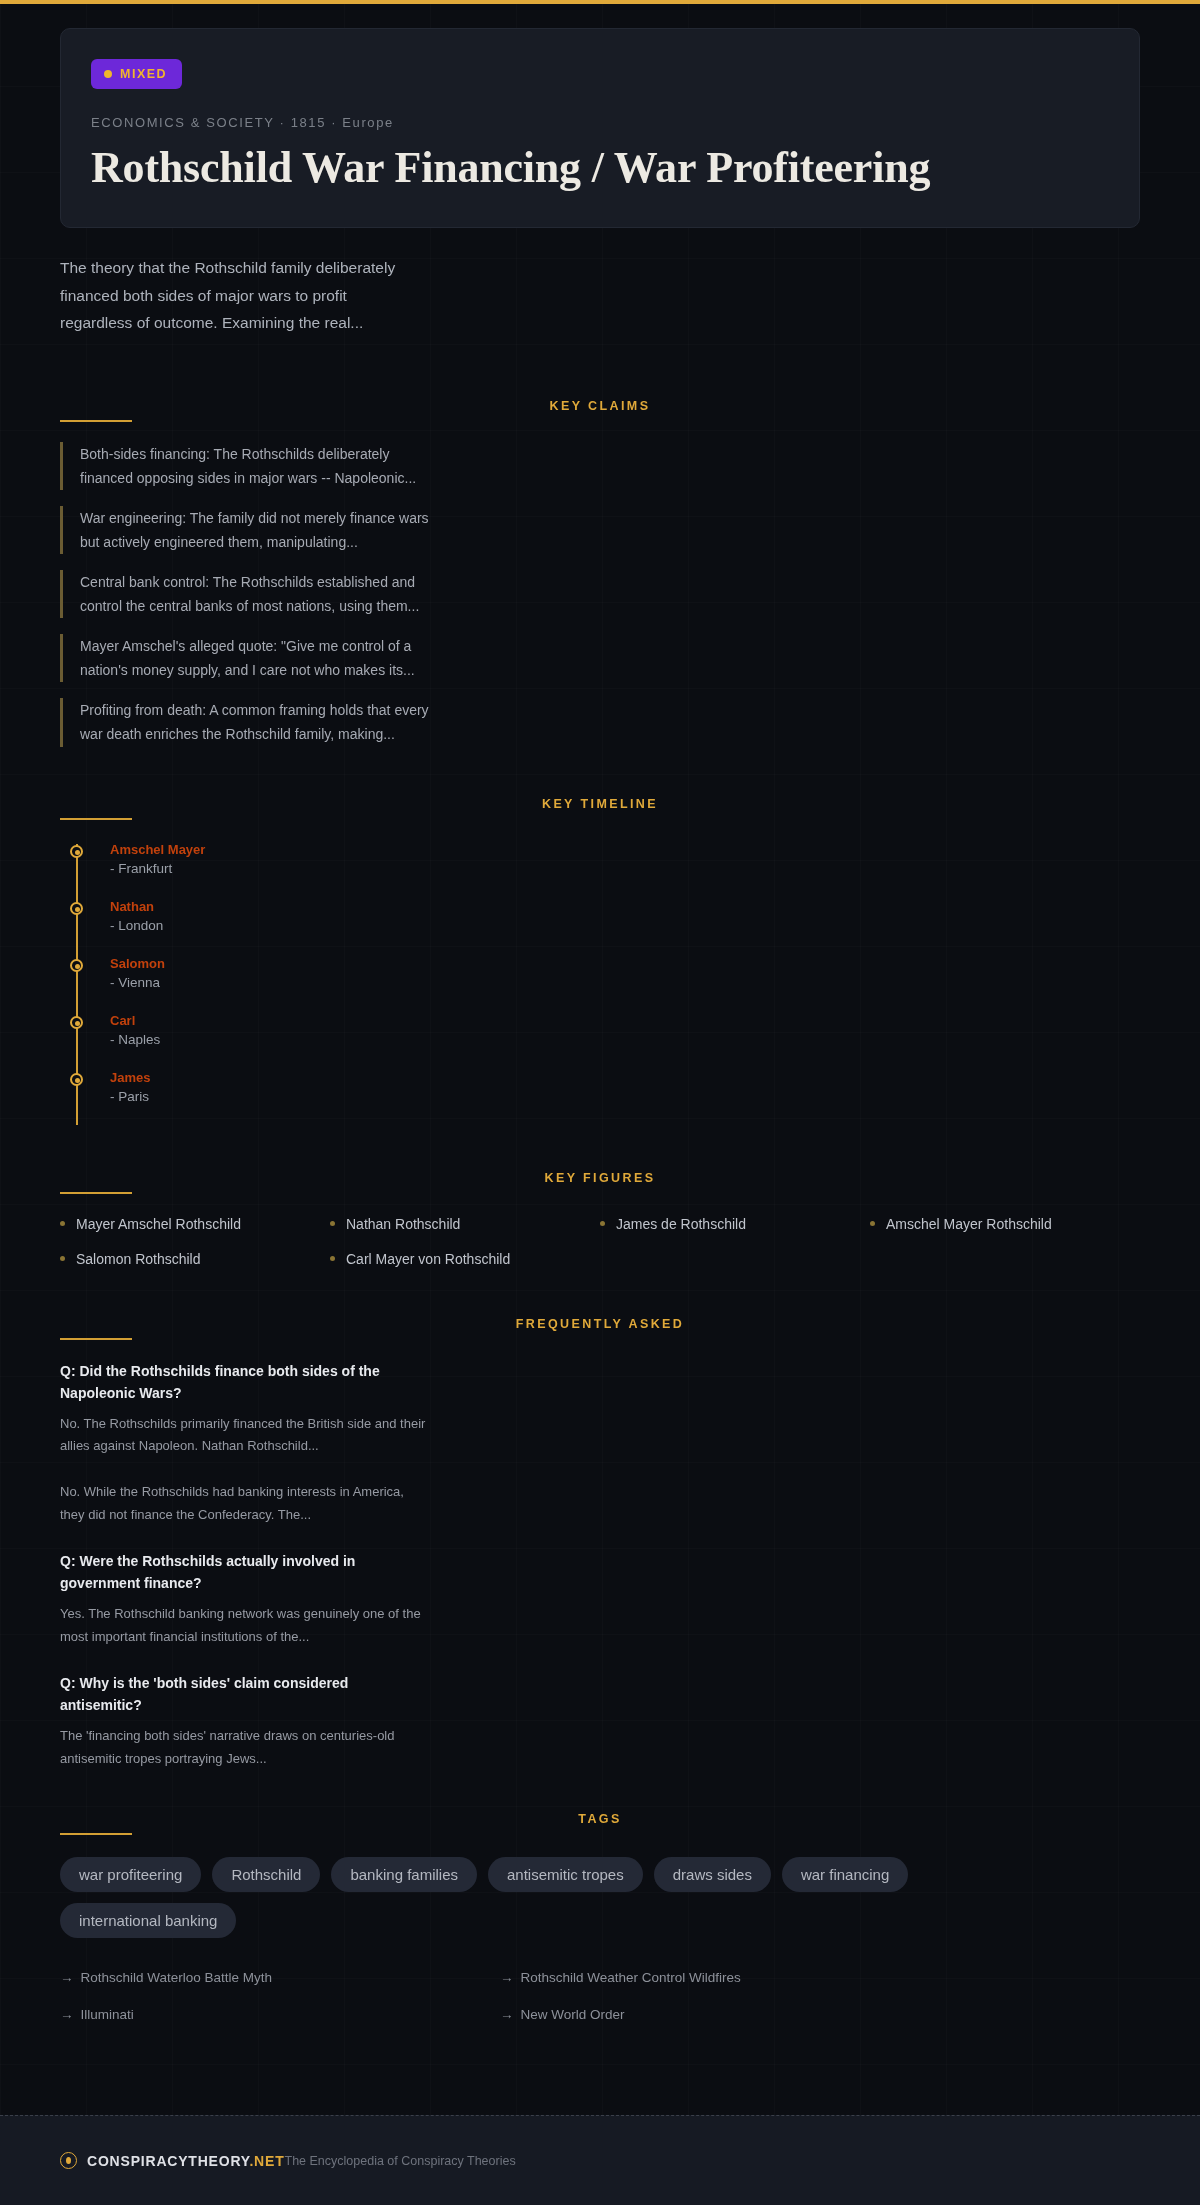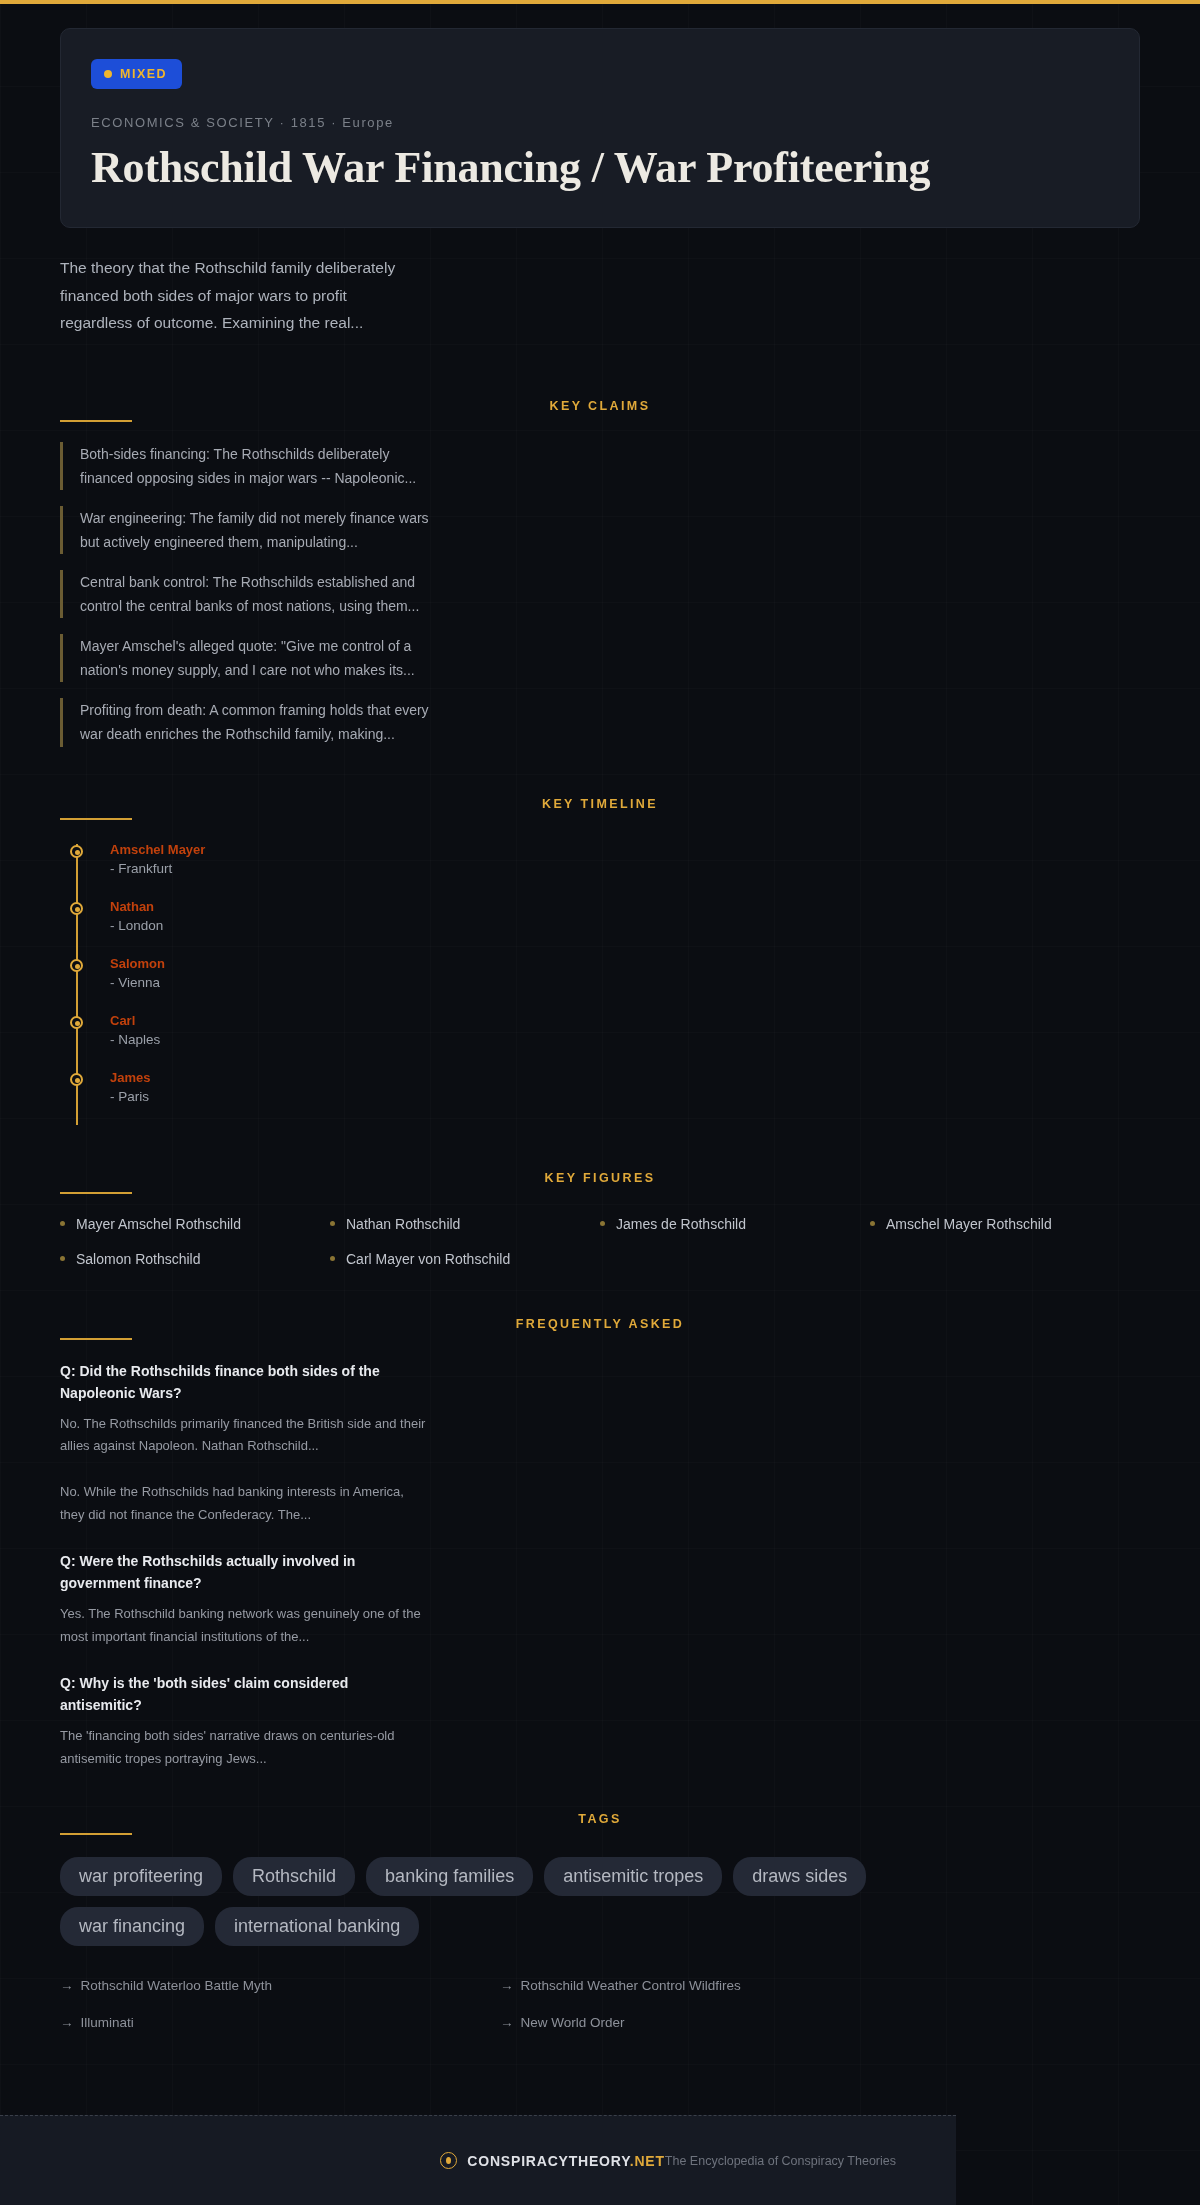--- a/index.html
+++ b/index.html
@@ -41,21 +41,21 @@
     border:1px solid #232833;
     border-radius:10px;
     padding:30px 30px 34px 30px;
     margin-bottom:26px;
   }
 
   .badge {
     display:inline-flex;
     align-items:center;
     gap:8px;
-    background:#1d4ed8;
+    background:#6d28d9;
     border-radius:6px;
     padding:8px 15px 8px 13px;
     margin-bottom:26px;
   }
   .badge-dot {
     width:8px; height:8px;
     border-radius:50%;
     background:#f0b62c;
     display:block;
   }
@@ -216,21 +216,21 @@
     flex-wrap:wrap;
     gap:11px;
     margin-top:22px;
     max-width:900px;
   }
   .tag {
     background:#242936;
     border-radius:18px;
     padding:9px 19px;
     color:#b4b8c1;
-    font-size:18px;
+    font-size:15px;
   }
 
   
   .related { margin-bottom:40px; }
   .rel-grid {
     display:grid;
     grid-template-columns:1fr 1fr;
     row-gap:22px;
     margin-top:22px;
     max-width:880px;
@@ -238,27 +238,27 @@
   .rel-link {
     color:#8d919a;
     font-size:13.5px;
   }
   .rel-arrow { margin-right:7px; }
 
   
   .footer {
     position:absolute;
     left:0; bottom:0;
-    width:956px;
+    width:1200px;
     height:90px;
     background:#161a23;
     border-top:1px dashed #3a3f4a;
     display:flex;
     align-items:center;
-    justify-content:flex-end;
+    justify-content:flex-start;
     padding:0 60px;
   }
   .brand {
     display:flex;
     align-items:center;
     gap:10px;
   }
   .brand-eye {
     width:17px; height:17px;
     border-radius:50%;

